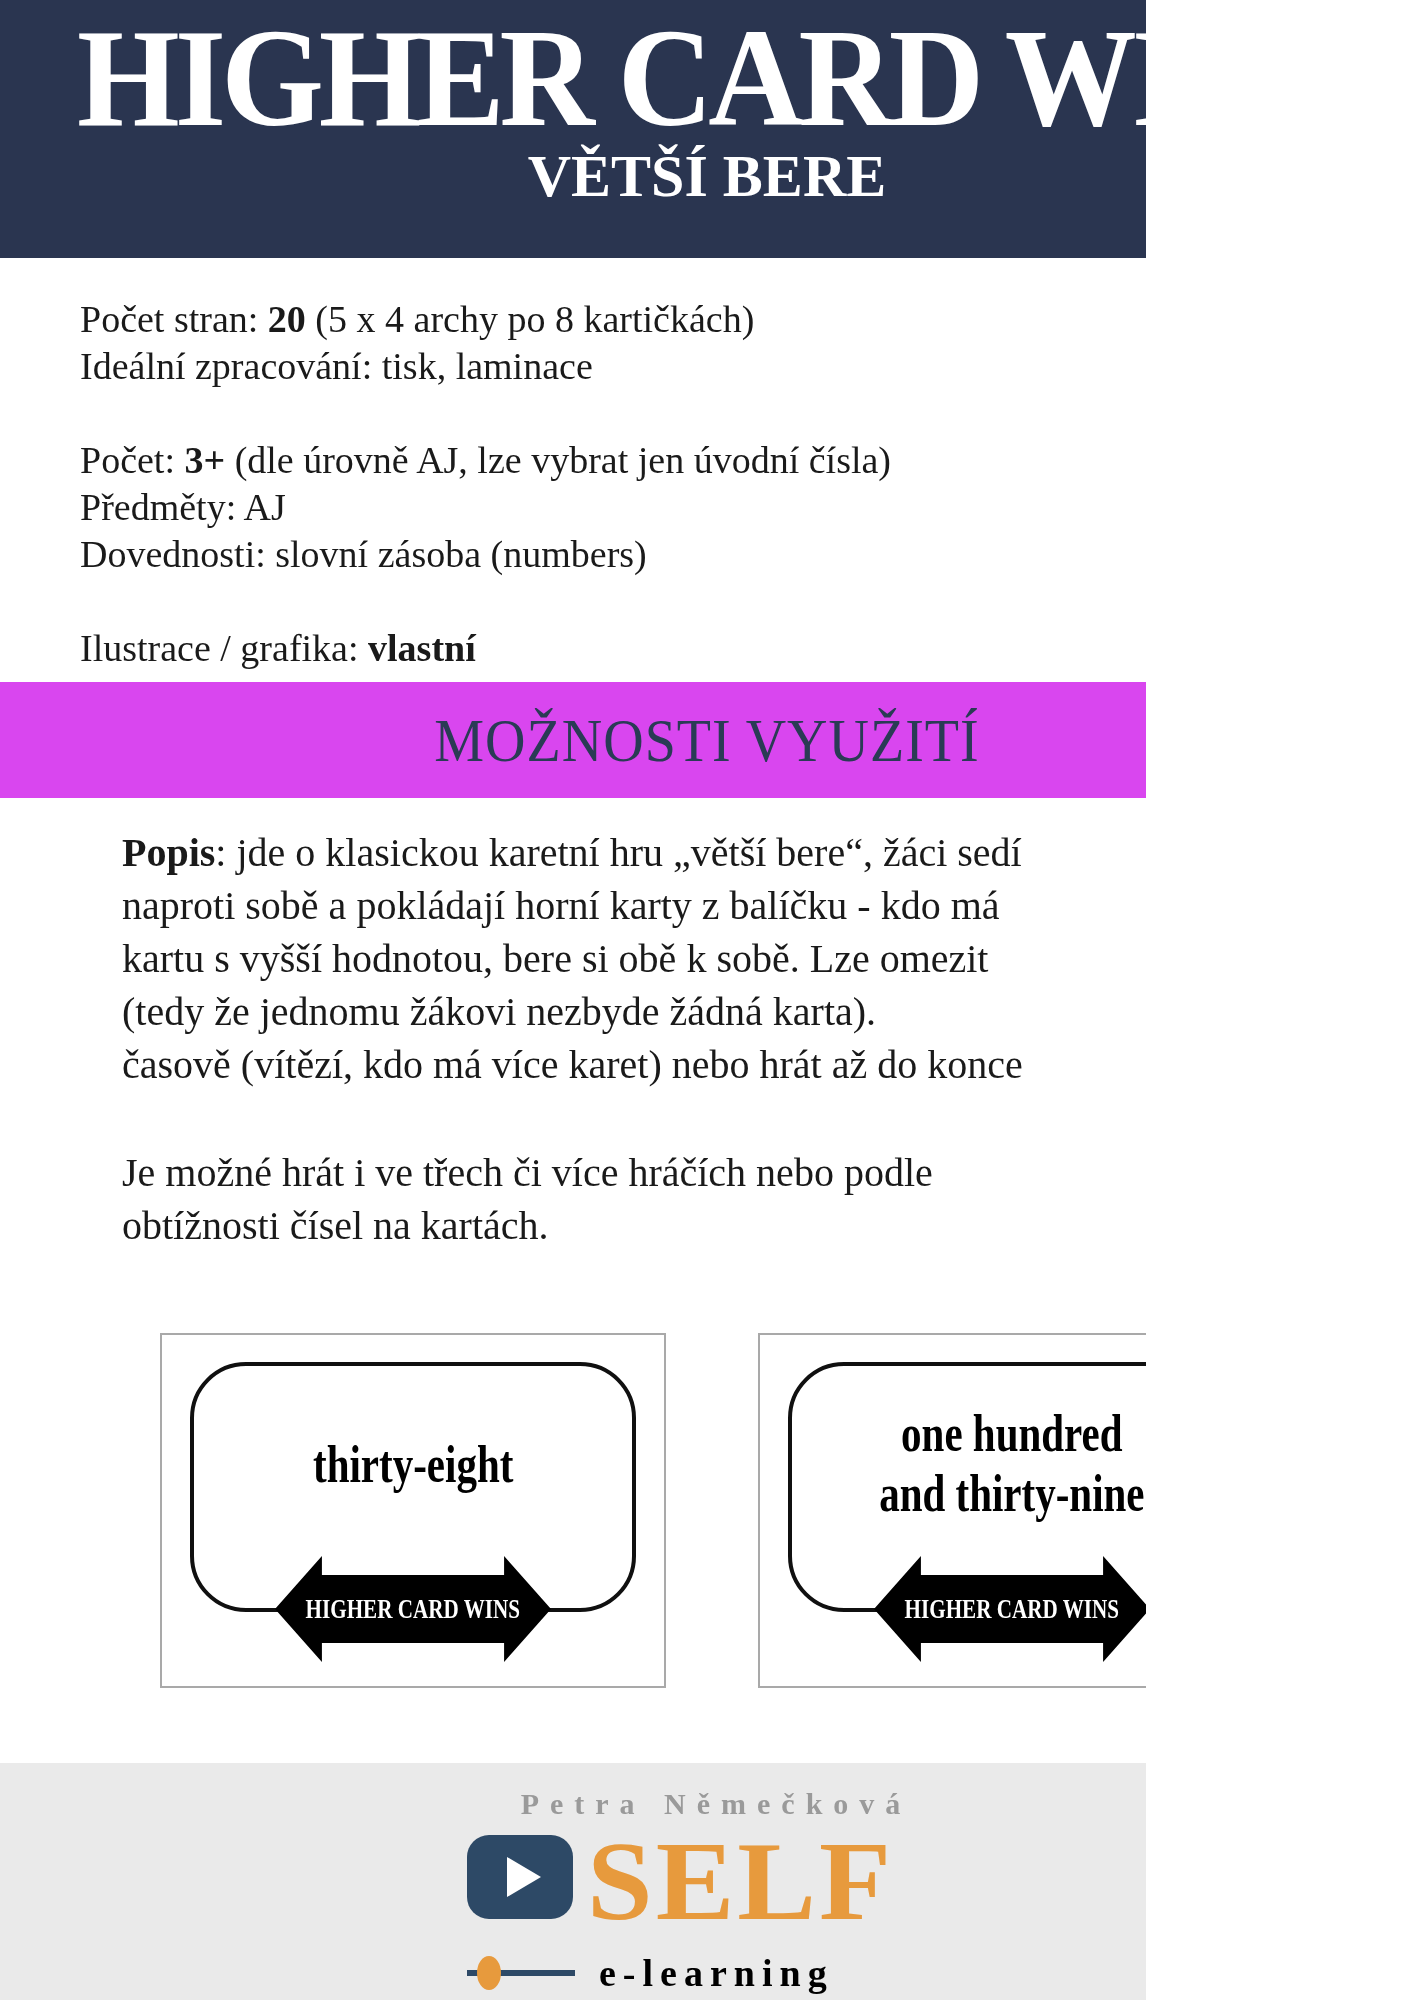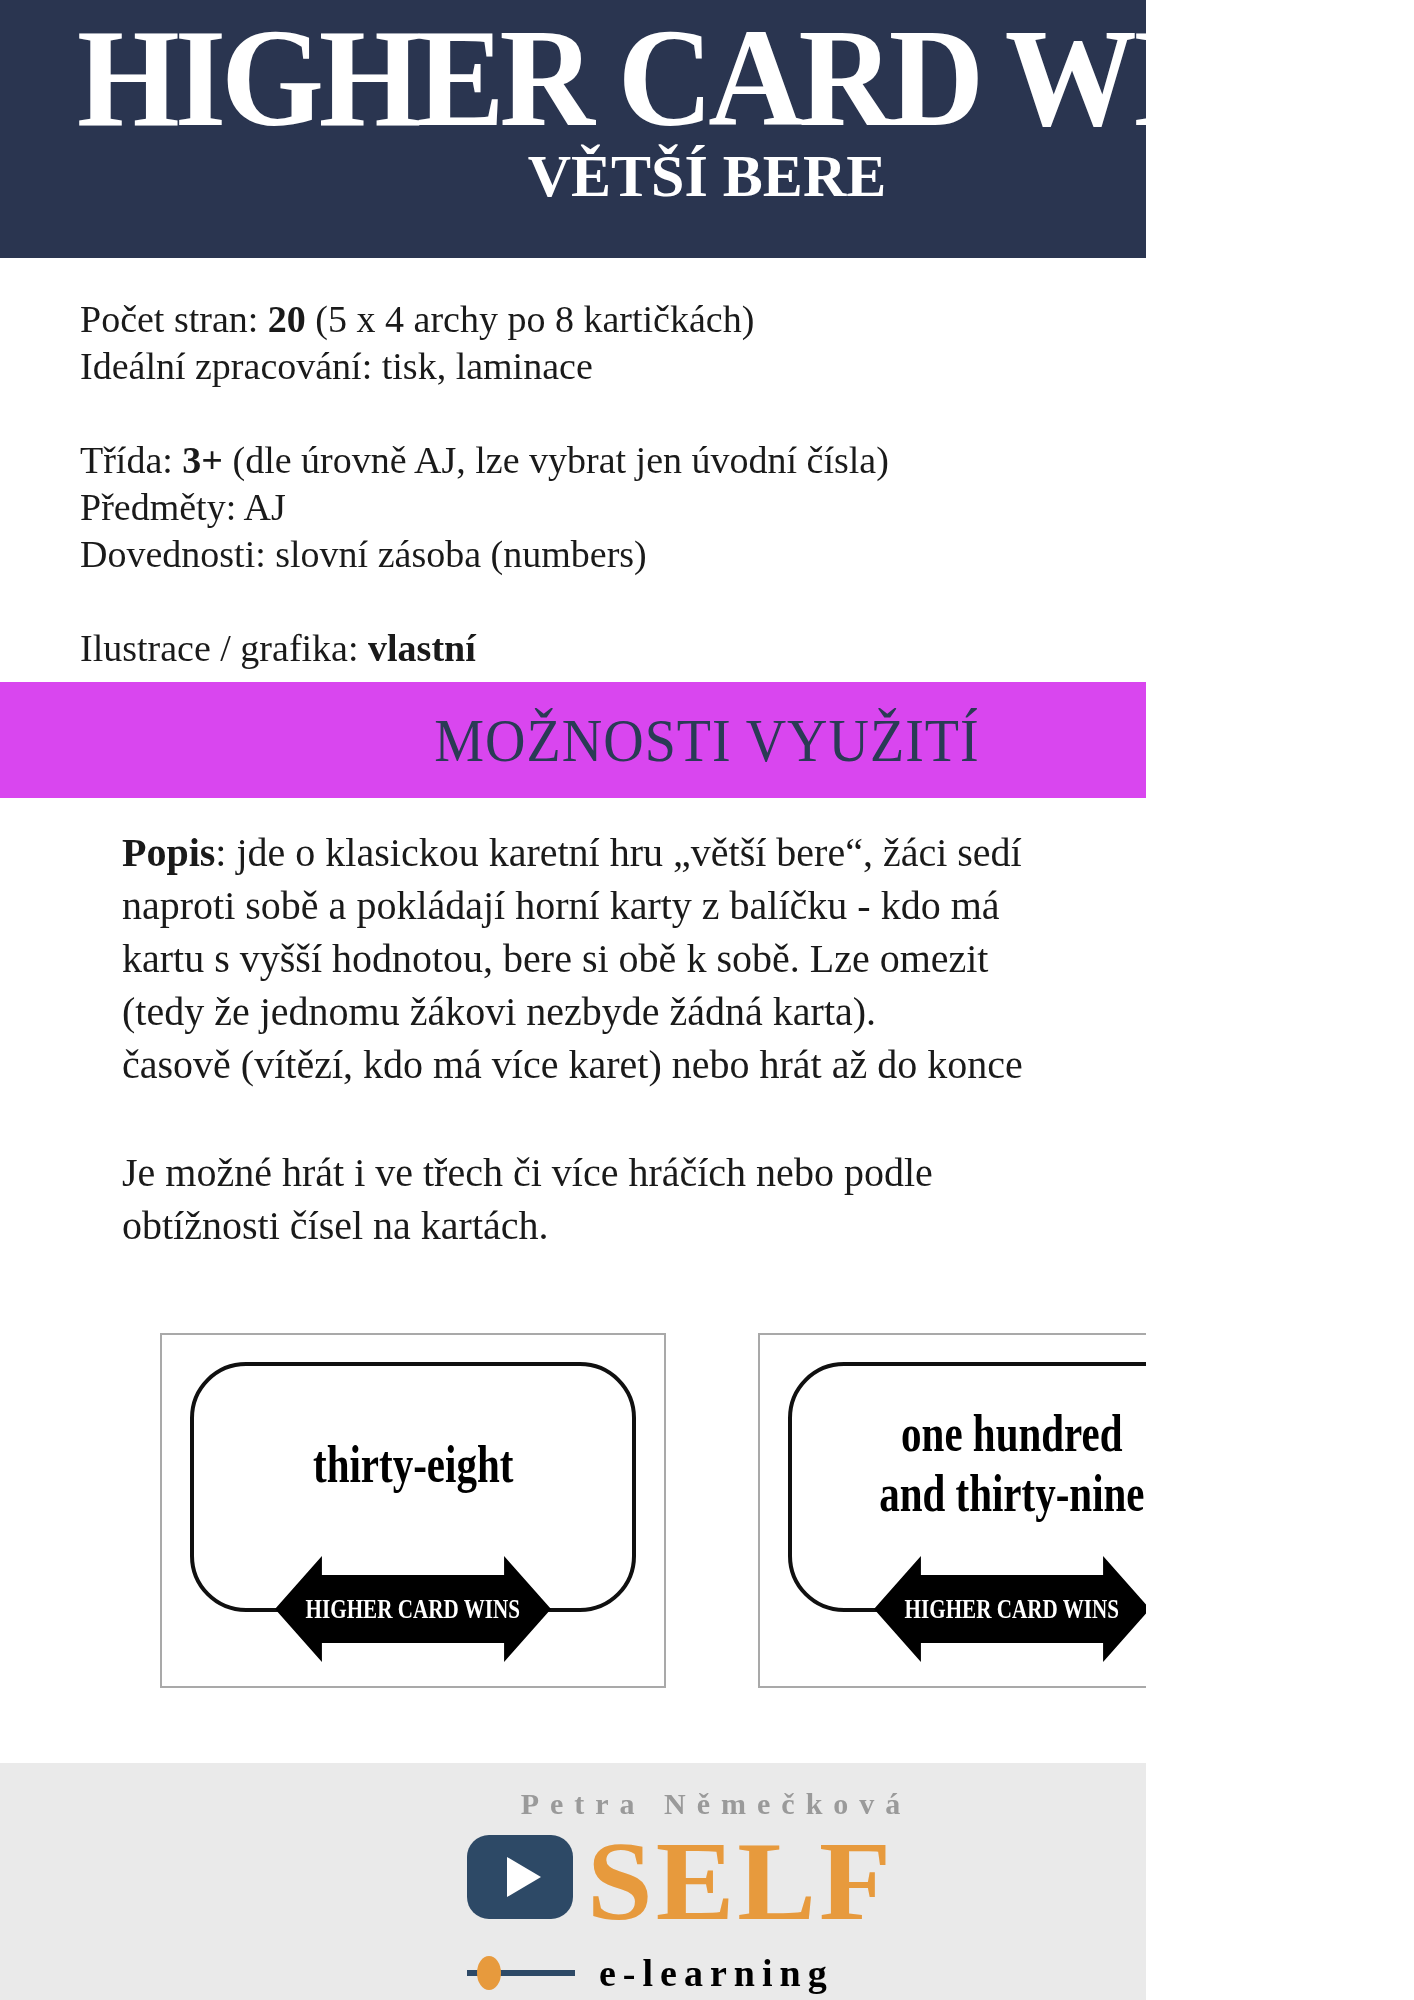--- a/index.html
+++ b/index.html
@@ -116,21 +116,21 @@
 
   <header class="header">
     <div class="header-title">HIGHER CARD WINS</div>
     <div class="header-subtitle">VĚTŠÍ BERE</div>
   </header>
 
   <section class="info">
       <div class="rich-line"><span>Počet stran: </span><span class="b">20</span><span> (5 x 4 archy po 8 kartičkách)</span></div>
       <div class="rich-line"><span>Ideální zpracování: tisk, laminace</span></div>
       <div class="rich-line spacer"></div>
-      <div class="rich-line"><span>Třída: </span><span class="b">3+</span><span> (dle úrovně AJ, lze vybrat jen úvodní čísla)</span></div>
+      <div class="rich-line"><span>Počet: </span><span class="b">3+</span><span> (dle úrovně AJ, lze vybrat jen úvodní čísla)</span></div>
       <div class="rich-line"><span>Předměty: AJ</span></div>
       <div class="rich-line"><span>Dovednosti: slovní zásoba (numbers)</span></div>
       <div class="rich-line spacer"></div>
       <div class="rich-line"><span>Ilustrace / grafika: </span><span class="b">vlastní</span></div>
     </section>
 
   <div class="banner">
     <div class="banner-label">MOŽNOSTI VYUŽITÍ</div>
   </div>
 

